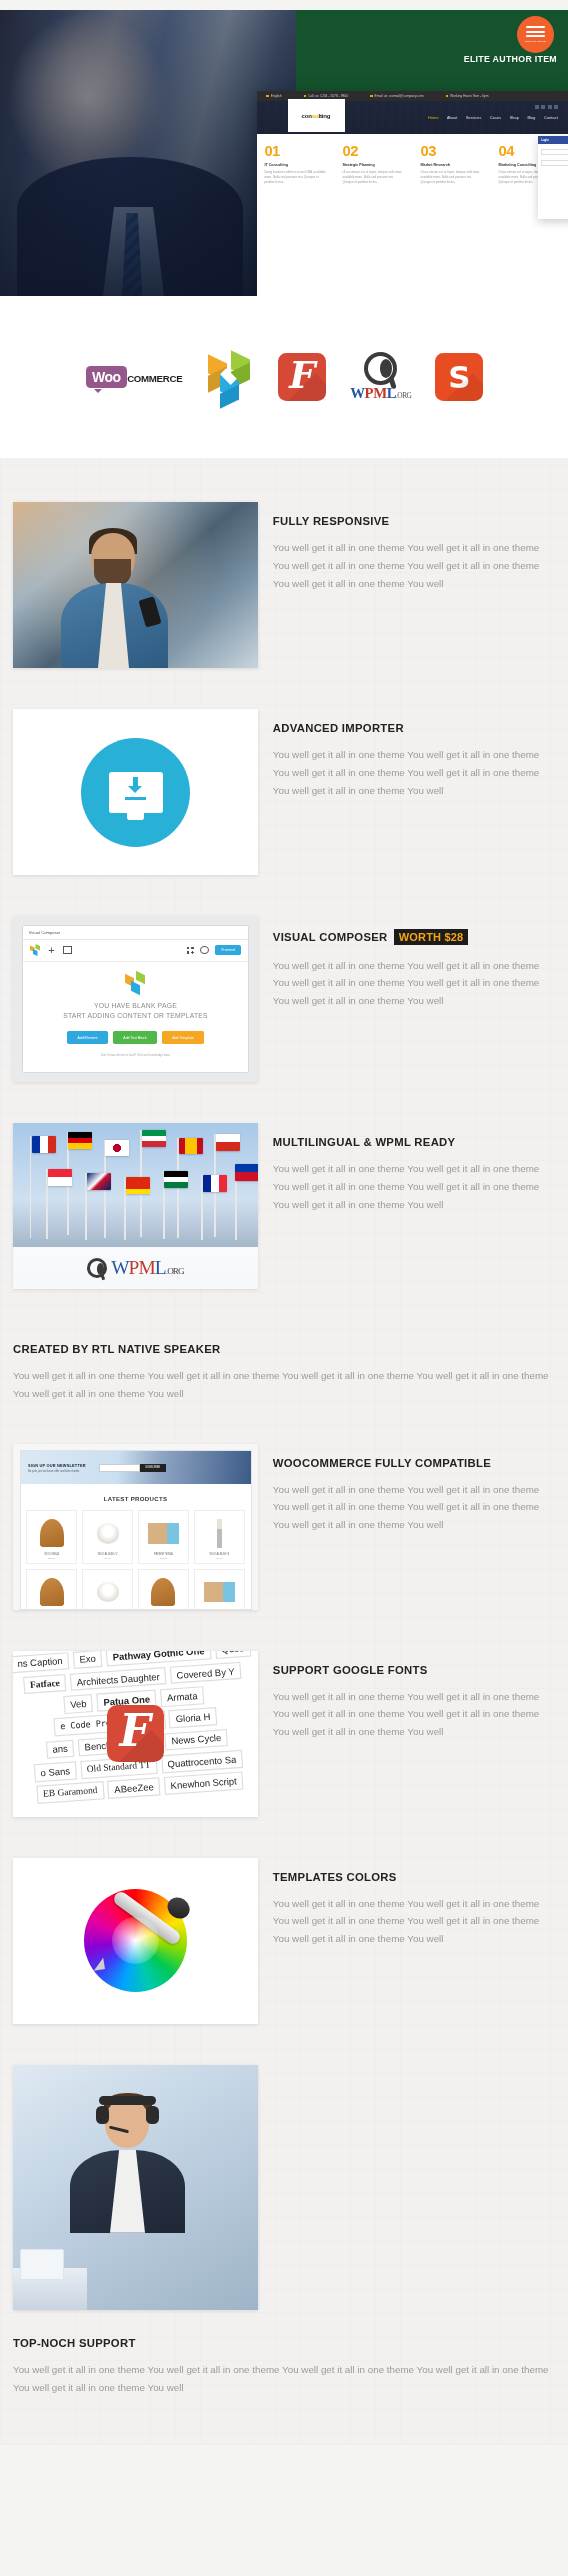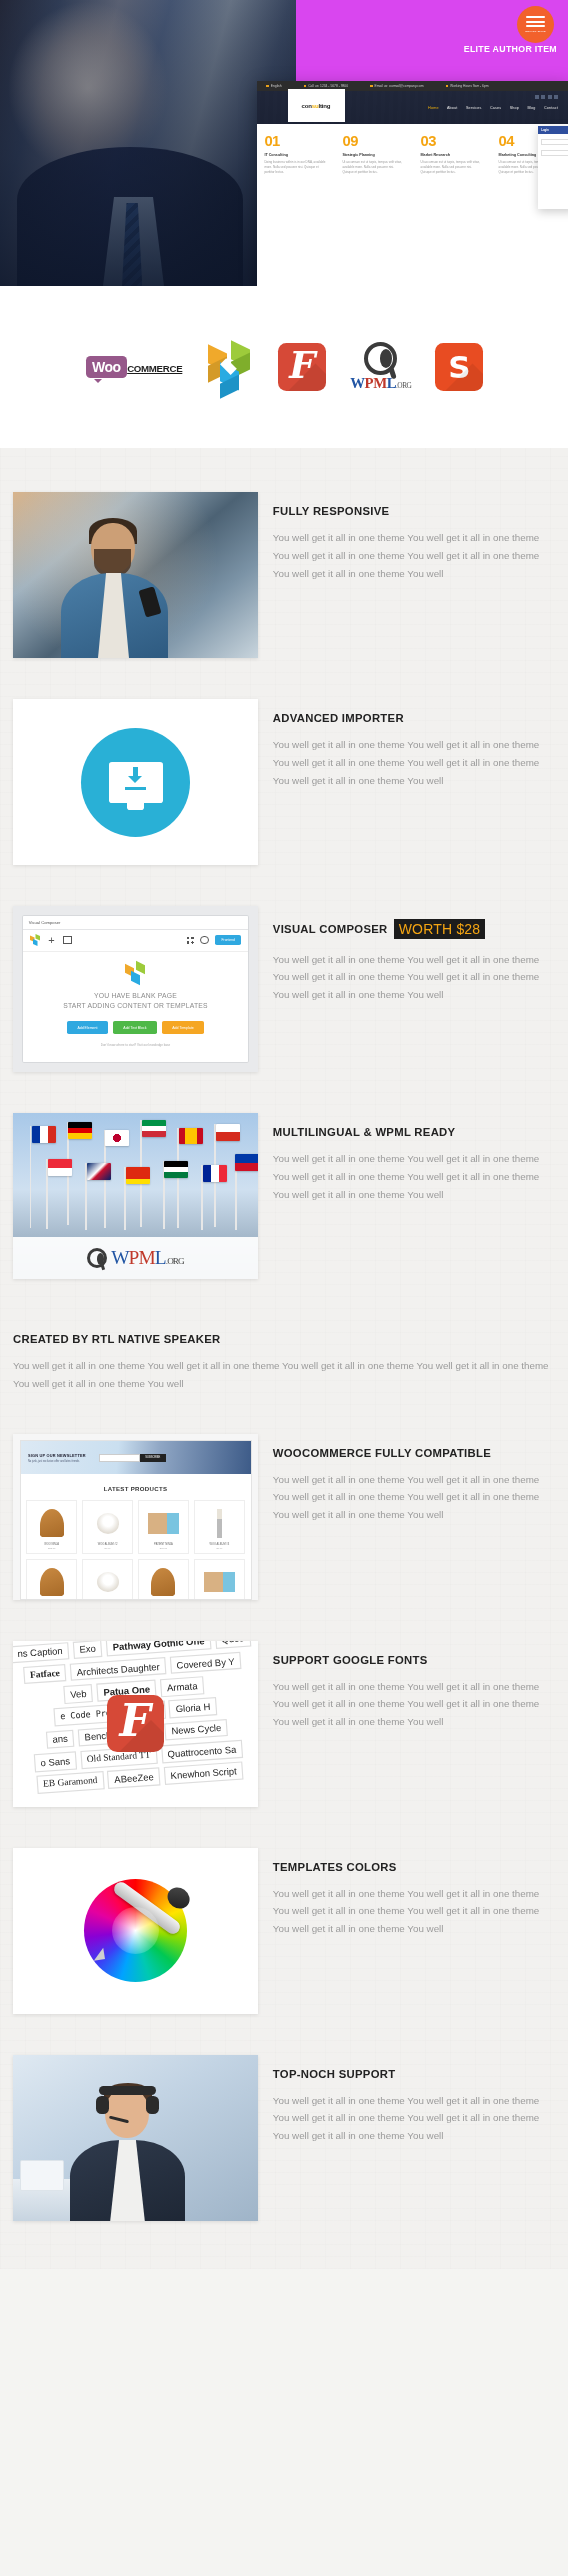--- a/index.html
+++ b/index.html
@@ -11,21 +11,22 @@
     overflow-x: hidden;
   }
   .page { width: 569px; position: relative; }
 
   
   .hero {
     position: relative;
     width: 569px;
     height: 286px;
     overflow: hidden;
-    background: #d946ef;
+    background: #14532d;
+    margin-top: 10px;
   }
   .hero-photo {
     position: absolute; left: 0; top: 0;
     width: 296px; height: 286px;
     background:
       radial-gradient(ellipse 111px 120px at 88px 88px, rgba(225,215,205,.92) 0%, rgba(195,180,170,.55) 42%, rgba(60,70,95,0) 72%),
       radial-gradient(ellipse 65px 83px at 139px 199px, rgba(120,150,195,.55) 0%, rgba(40,55,85,0) 70%),
       linear-gradient(105deg, #2a2b38 0%, #3d4a63 16%, #7b7f8e 32%, #5b6d8c 46%, #8e9aa8 62%, #48566f 78%, #1b2338 100%),
       #243049;
   }
@@ -138,21 +139,21 @@
     display:flex; align-items:center; justify-content:center; gap:24px;
   }
   .logo-item { display:flex; align-items:center; justify-content:center; }
 
   .woo { display:flex; flex-direction:row; align-items:center; }
   .woo .bub {
     background:#96588a; color:#fff; font-weight:700; font-size:14px;
     padding:2.8px 6.5px 3.7px; border-radius:4.6px; position:relative; letter-spacing:-0.5px;
   }
   .woo .bub:after{content:"";position:absolute;left:8.3px;bottom:-4.6px;border:4.6px solid transparent;border-top-color:#96588a;border-bottom:0;}
-  .woo .cm { color:#1d1d1d; font-weight:700; font-size:9.7px; letter-spacing:-0.3px; margin-top:3.7px;text-decoration:underline;}
+  .woo .cm { color:#1d1d1d; font-weight:700; font-size:9.7px; letter-spacing:-0.3px; margin-top:3.7px;}
 
   .vc-logo { width:48px; height:48px; position:relative; }
   .vc-logo span { position:absolute; display:block; }
   .vc-logo .c1{left:1.8px;top:5.5px;width:19.4px;height:19.4px;background:#f0a92b;transform:skewY(26deg);}
   .vc-logo .c1b{left:1.8px;top:17.5px;width:19.4px;height:16.6px;background:#d49a27;transform:skewY(-26deg);}
   .vc-logo .c2{left:25px;top:1.8px;width:19.4px;height:19.4px;background:#9dcb3b;transform:skewY(26deg);}
   .vc-logo .c2b{left:25px;top:14px;width:19.4px;height:16.6px;background:#7fae2b;transform:skewY(-26deg);}
   .vc-logo .c3{left:14px;top:24px;width:19.4px;height:19.4px;background:#29abe2;transform:skewY(26deg);}
   .vc-logo .c3b{left:14px;top:36px;width:19.4px;height:14.8px;background:#1d93c7;transform:skewY(-26deg);}
   .vc-logo .cw{left:14.8px;top:15.7px;width:14.8px;height:14.8px;background:#fff;transform:rotate(45deg) scaleY(.58);}
@@ -196,33 +197,33 @@
   .sec-head h2 {
     font-size:15.2px; font-weight:700; color:#222; letter-spacing:0.6px;
   }
   .sec-head p { font-size:10.6px; color:#8d8d8d; margin-top:7.4px; }
   .zig { display:inline-block; margin-top:8.3px; }
 
   .feature {
     display:flex; align-items:flex-start; gap:14.8px;
     padding: 0 13px; margin-bottom: 41px;
   }
-  .feature:last-child { margin-bottom:0; }
+  .feature:last-child { margin-bottom:0;flex-direction:column; }
   .f-media {
     flex:0 0 245px; width:245px; height:166px;
     background:#fff; box-shadow:0 0.9px 3.7px rgba(0,0,0,.10);
     overflow:hidden; position:relative;
   }
   .f-body { flex:1; padding-top:13px; padding-right:7.4px;}
   .f-title {
     font-size:11.3px; font-weight:700; color:#222; letter-spacing:0.3px;
     margin-bottom:12px; display:flex; align-items:center; gap:6.5px; flex-wrap:wrap;
   }
   .f-badge {
-    background:#1c1c1c; color:#f5a512; font-size:14px; font-weight:400;
+    background:#1c1c1c; color:#f5a512; font-size:11px; font-weight:700;
     padding:1.8px 4.6px; letter-spacing:0.2px;
   }
   .f-desc { font-size:9.8px; line-height:1.82; color:#9b9b9b; }
 
   
   .art-responsive {
     background:
       radial-gradient(circle at 40% 40%, rgba(255,220,180,.35), transparent 60%),
       linear-gradient(140deg,#d8b48c 0%,#9fb2c0 28%,#4c6274 52%,#7b93a6 74%,#c9d5dd 100%);
     position:relative;
@@ -432,21 +433,21 @@
           <i></i>
         </div>
       </div>
       <div class="mock-steps">
         <div class="mock-step">
           <div class="num">01</div>
           <div class="lbl">IT Consulting</div>
           <div class="txt">Doing business within is in our DNA, available more. Nulla sed posuere nisi. Quisque et porttitor lectus.</div>
         </div>
         <div class="mock-step">
-          <div class="num">09</div>
+          <div class="num">02</div>
           <div class="lbl">Strategic Planning</div>
           <div class="txt">Ut accumsan est ut turpis, tempus velit vitae, available more. Nulla sed posuere nisi. Quisque et porttitor lectus.</div>
         </div>
         <div class="mock-step">
           <div class="num">03</div>
           <div class="lbl">Market Research</div>
           <div class="txt">Ut accumsan est ut turpis, tempus velit vitae, available more. Nulla sed posuere nisi. Quisque et porttitor lectus.</div>
         </div>
         <div class="mock-step">
           <div class="num">04</div>

